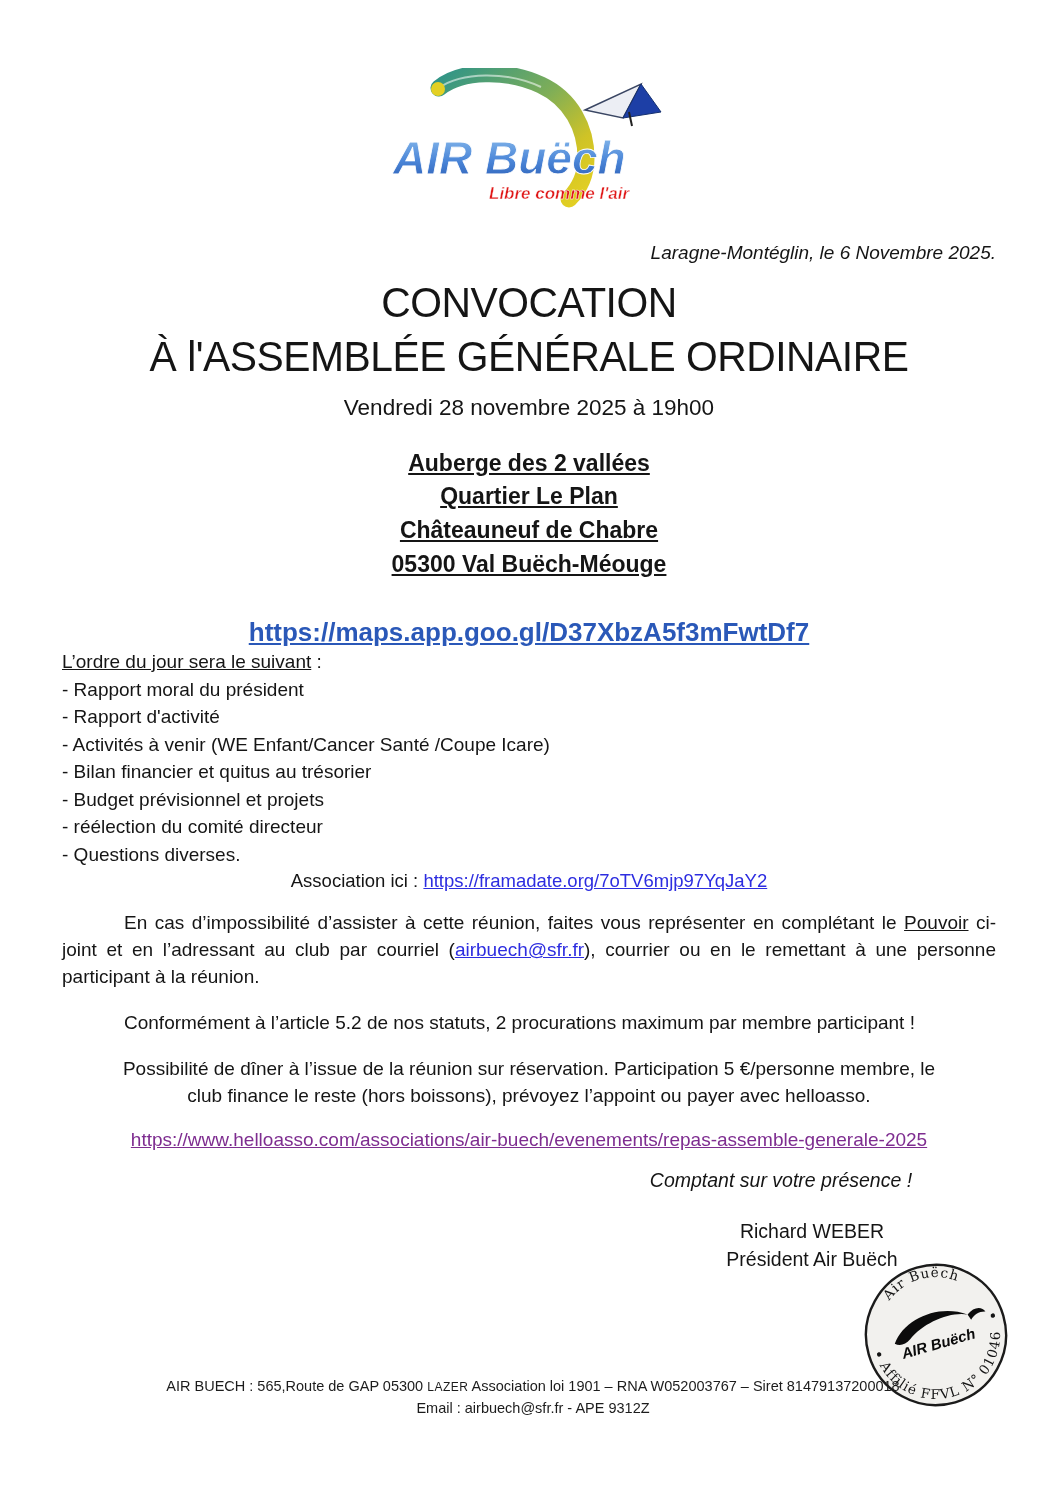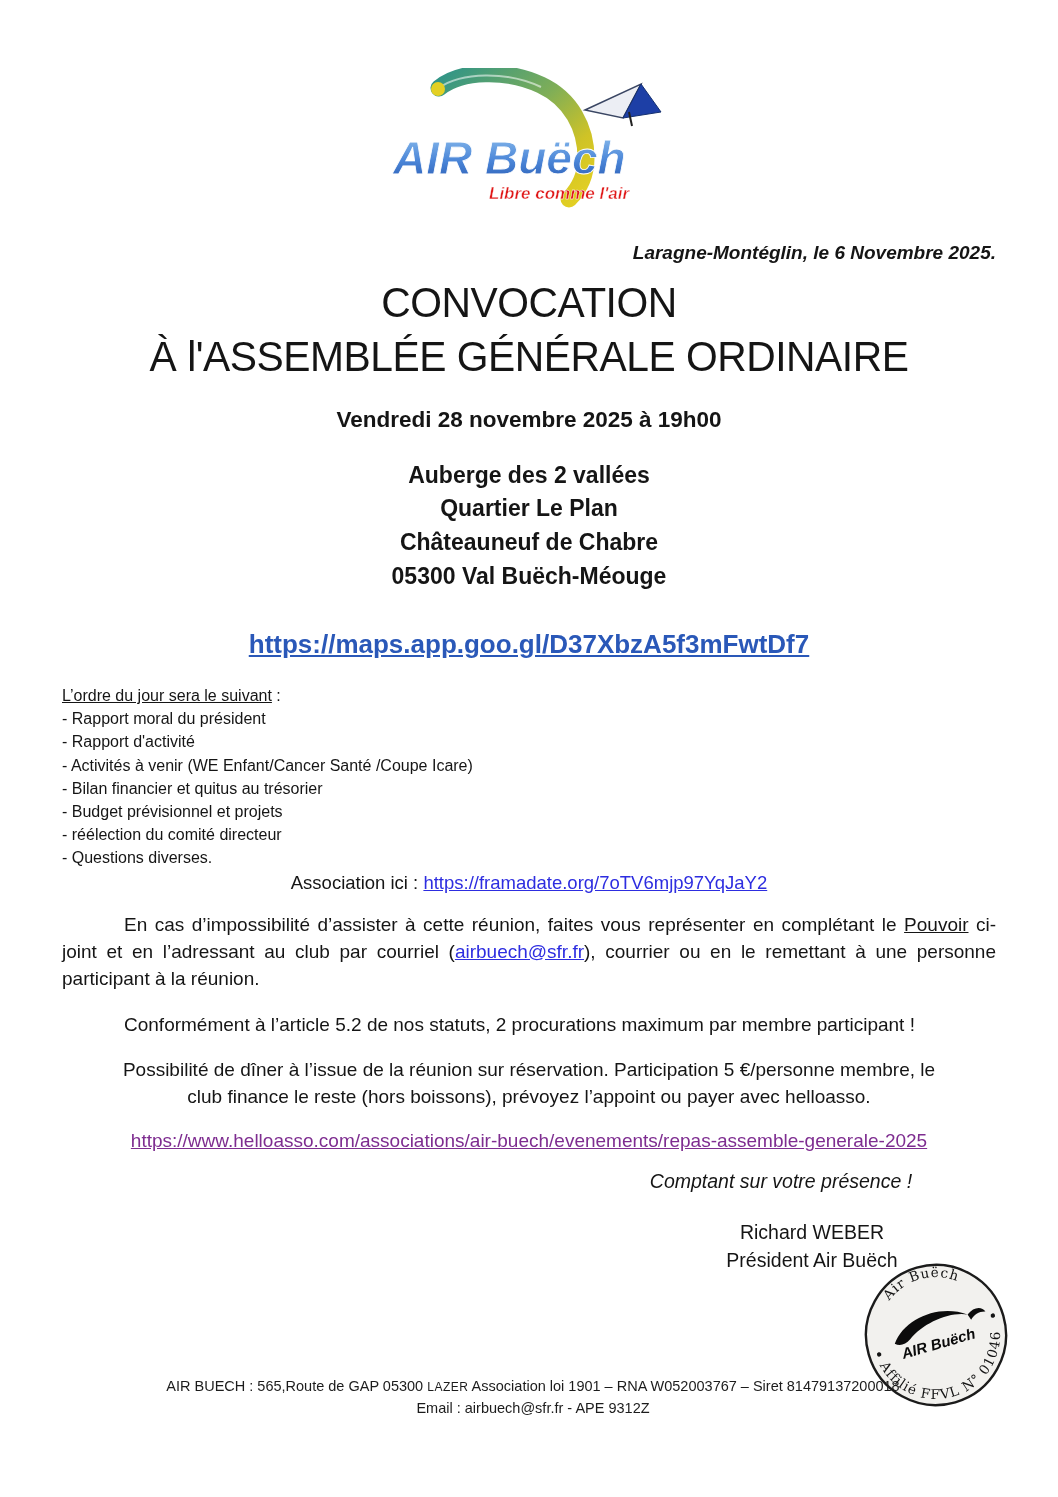--- a/index.html
+++ b/index.html
@@ -7,37 +7,37 @@
   body {
     width:1058px; height:1497px; position:relative; overflow:hidden;
     background:#ffffff; color:#151515;
     font-family:"Liberation Sans", sans-serif;
   }
   .content { padding:0 62px; }
 
   .logo-wrap { margin-top:68px; text-align:center; height:148px; }
 
   .dateline {
-    text-align:right; font-style:italic; font-size:19px; margin-top:26px;font-weight:bold;
+    text-align:right; font-style:italic; font-size:19px; margin-top:26px;
   }
 
   .title { text-align:center; font-size:42.5px; line-height:1.28; letter-spacing:-0.5px; margin-top:12px; font-weight:500; }
   .title .tline { display:block; transform:scaleX(0.96); transform-origin:center; }
 
   .intro { font-size:19px; line-height:1.42; text-align:justify; text-indent:62px; margin-top:32px; }
 
-  .when { text-align:center; font-weight:bold; font-size:22.5px; margin-top:22px; }
+  .when { text-align:center; font-weight:normal; font-size:22.5px; margin-top:10px; }
 
   .venue { text-align:center; font-weight:bold; font-size:23px; line-height:1.46; margin-top:26px; }
-  .venue div { display:block; }
+  .venue div { display:block;text-decoration:underline; }
 
   .maps { text-align:center; margin-top:36px; }
   .maps a { font-weight:bold; font-size:26px; color:#2a58b8; text-decoration:underline; }
 
-  .agenda { font-size:16px; line-height:1.45; margin-top:24px; }
+  .agenda { font-size:19px; line-height:1.45; }
   .agenda .hd-underline { text-decoration:underline; }
 
   .inscriptions { text-align:center; font-size:18.5px; margin-top:2px; }
   a.blue-link { color:#2d2de0; }
 
   .proxy { font-size:19px; line-height:1.42; text-align:justify; text-indent:62px; margin-top:18px; }
   .proxy .u { text-decoration:underline; }
   .conform { font-size:19px; line-height:1.42; text-indent:62px; margin-top:0; }
 
   .dinner { text-align:center; font-size:19px; line-height:1.42; margin-top:16px; padding:0 50px; }

